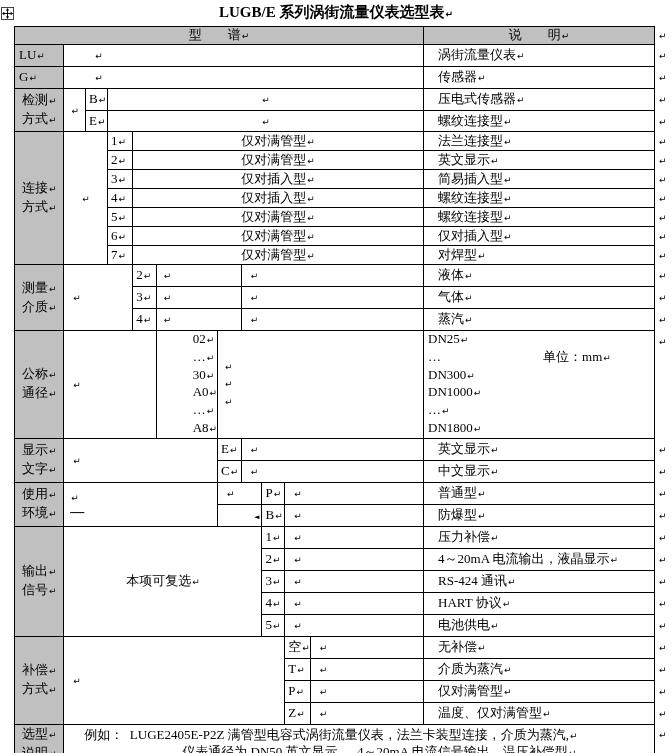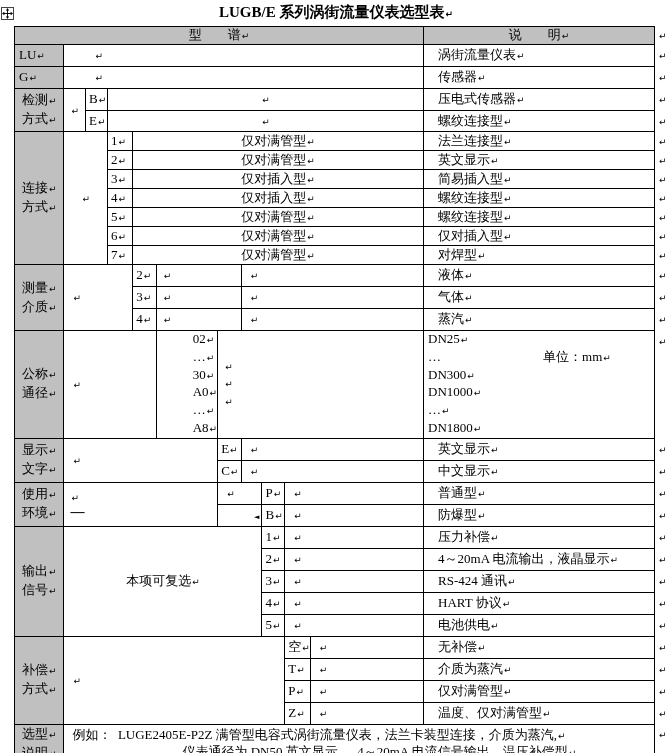--- a/index.html
+++ b/index.html
@@ -27,21 +27,21 @@
   td.lt{border-left-color:#b0b0b0;}
   td.dncol div,td.dndesc div,td.dnmid div{line-height:16.8px;text-align:left;}
   td.dncol div{padding-left:4px;margin-left:32px;}
   td.dndesc div{padding-left:4px;}
   td.dnmid div{padding-left:6px;}
   .unit{margin-left:102px;}
   td.envdash div{line-height:14px;text-align:left;padding-left:6px;}
   .dash{font-weight:bold;font-size:14px;letter-spacing:0;}
   td.tabcell{text-align:right;padding-right:2px;}
   td.excell div{line-height:16px;text-align:left;white-space:pre;}
-  .ex1{padding-left:8px;}
+  .ex1{padding-left:20px;}
   .ex2{padding-left:118px;}
   .hdr{letter-spacing:0;}
 </style>
 </head>
 <body>
 
 <div class="handle">
     <svg viewBox="0 0 12 12" width="11" height="11">
       <g stroke="#000" stroke-width="1">
         <line x1="6" y1="2" x2="6" y2="10"></line>

